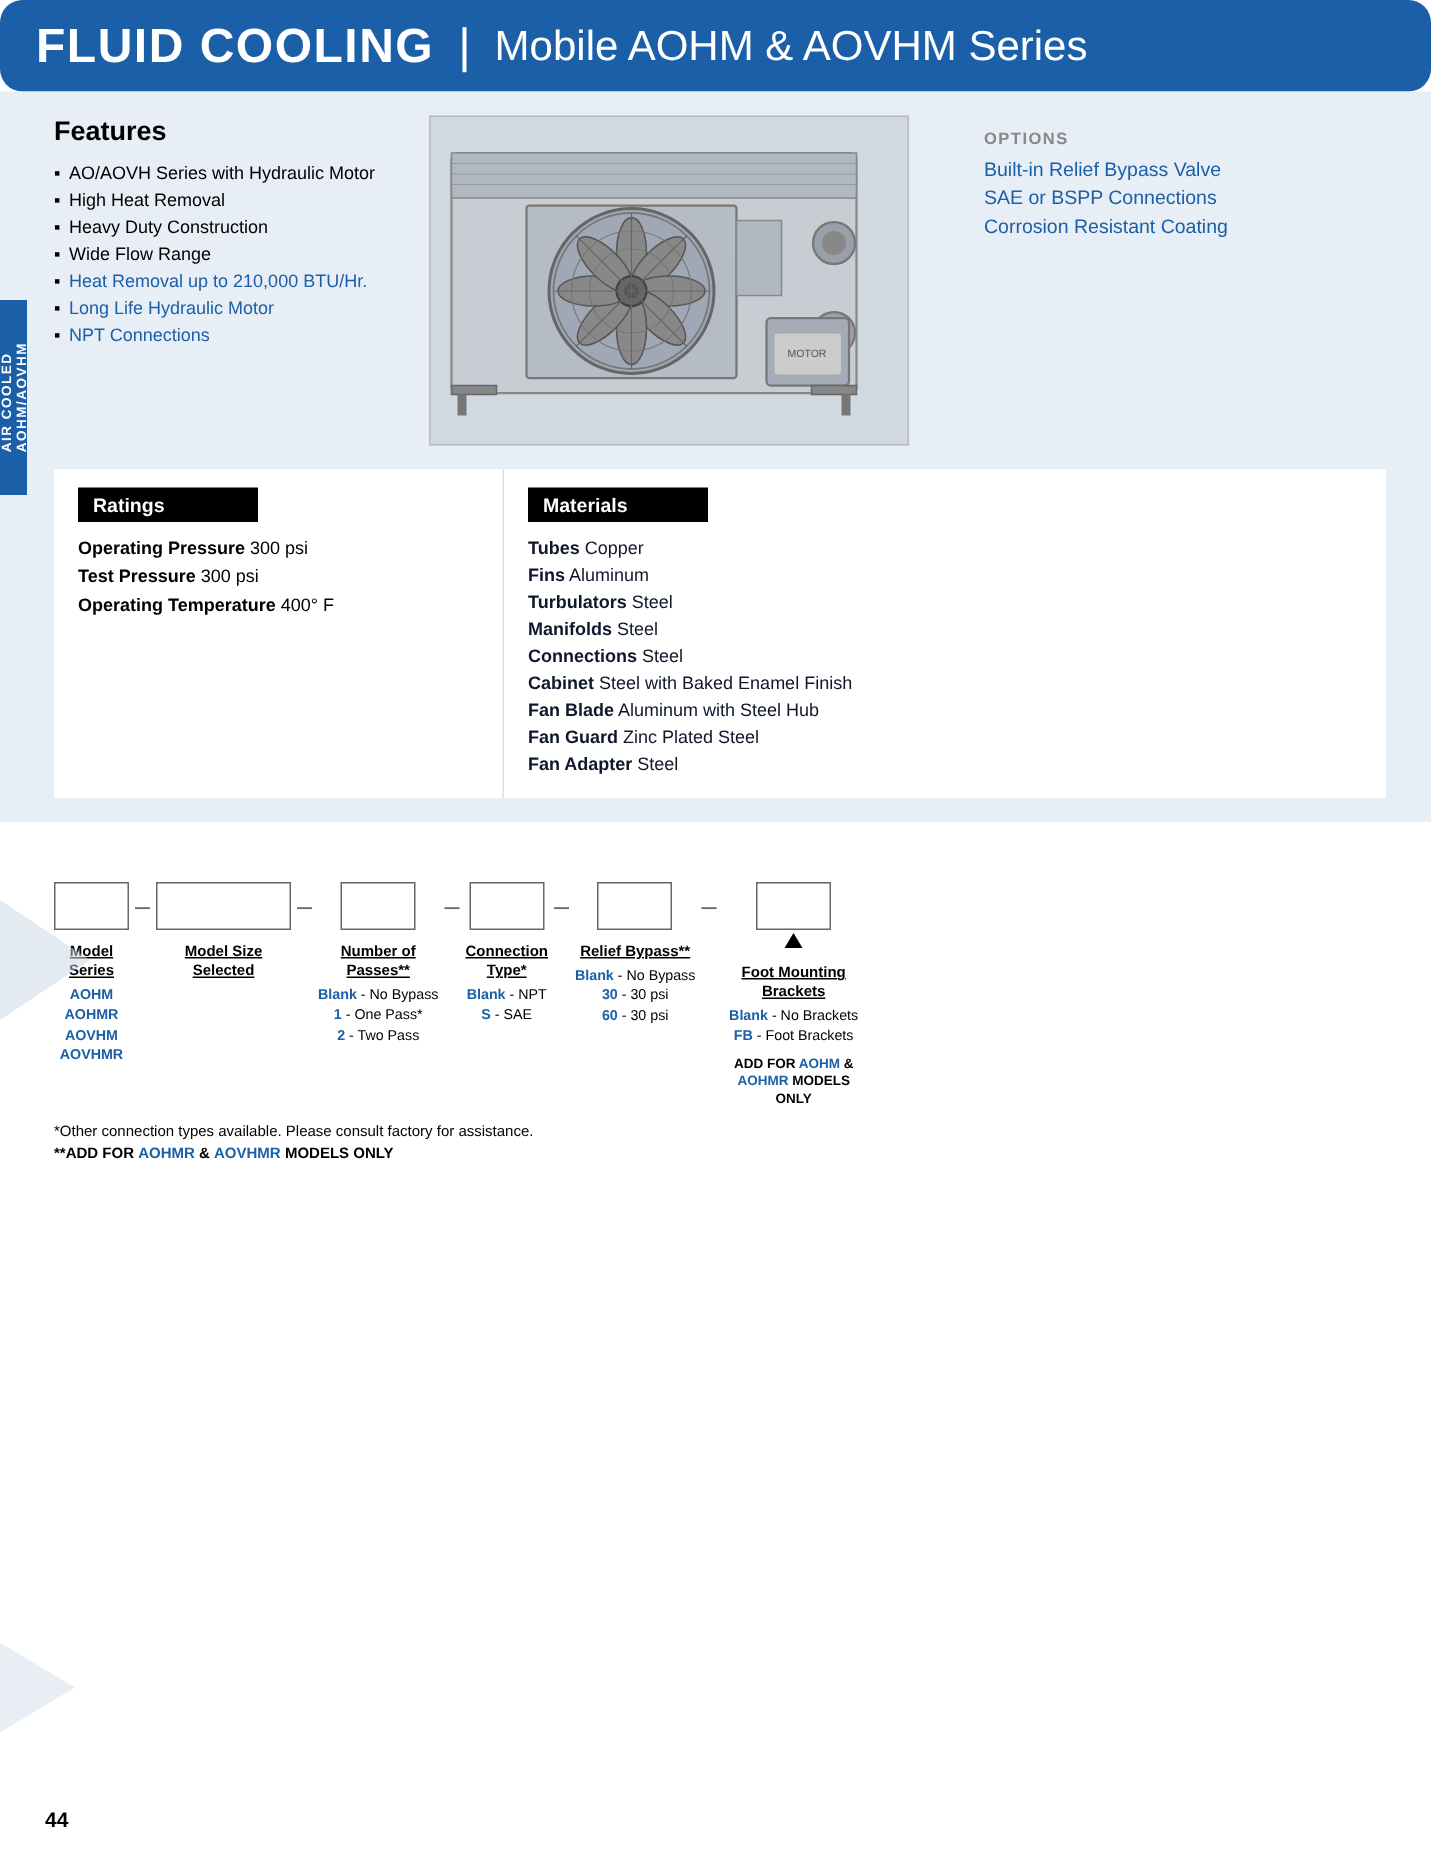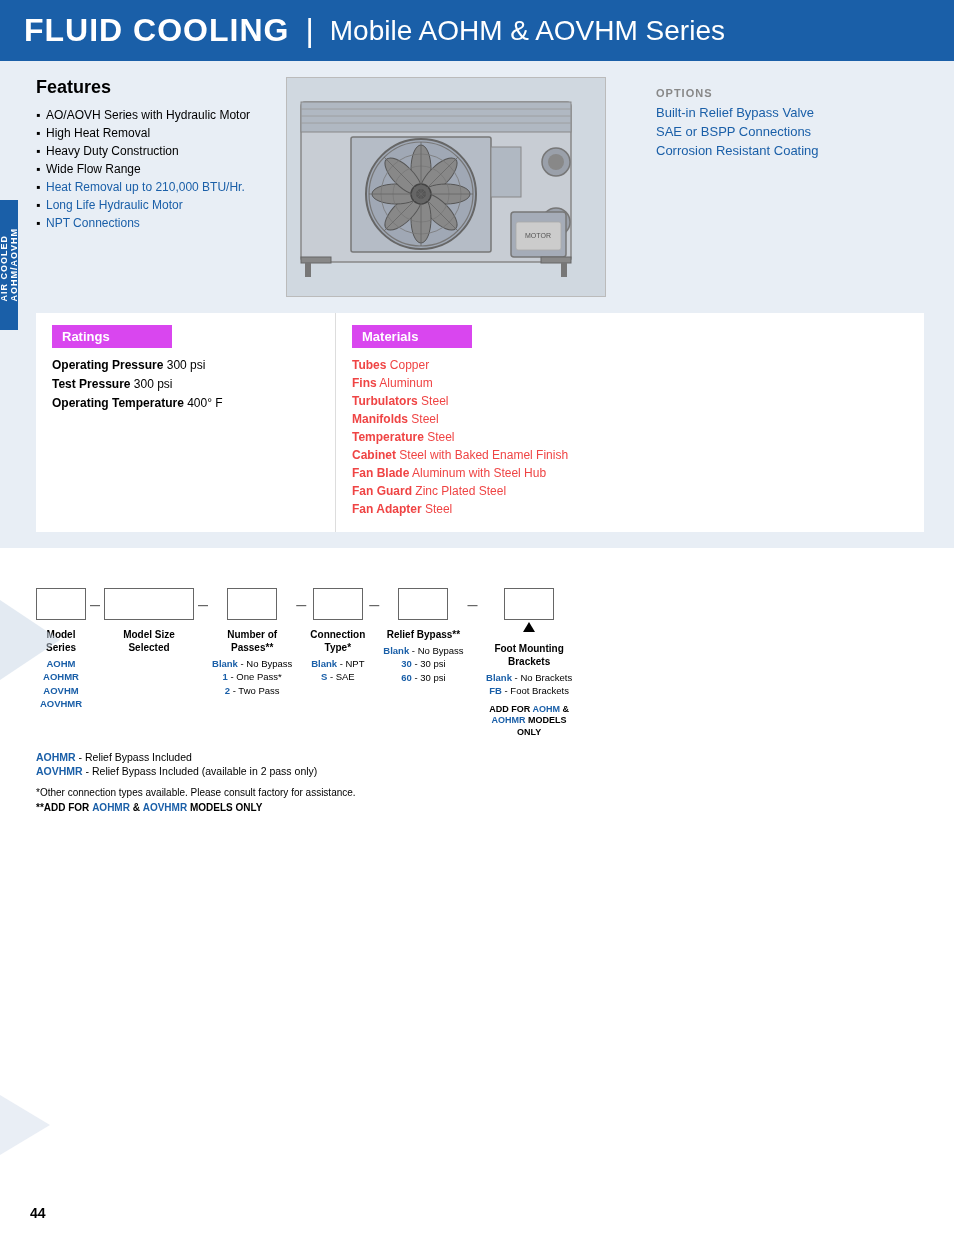--- a/index.html
+++ b/index.html
@@ -12,20 +12,21 @@
       overflow-x: hidden;
     }
 
     
     .header {
       background: #1a5fa8;
       padding: 12px 24px;
       display: flex;
       align-items: center;
       gap: 16px;
+      border-radius: 15px;
     }
     .header-fluid {
       color: #fff;
       font-size: 32px;
       font-weight: 900;
       text-transform: uppercase;
       letter-spacing: 1px;
     }
     .header-divider {
       color: #fff;
@@ -162,21 +163,21 @@
       padding: 12px 16px;
       border-right: 1px solid #ddd;
     }
     .materials-col {
       flex: 1;
       background: #fff;
       padding: 12px 16px;
     }
 
     .section-header-bar {
-      background: #d946ef;
+      background: #000000;
       color: #fff;
       font-size: 13px;
       font-weight: 900;
       padding: 4px 10px;
       margin-bottom: 10px;
       display: inline-block;
       min-width: 120px;
     }
 
     .spec-row {
@@ -184,21 +185,21 @@
       margin-bottom: 5px;
       color: #000;
     }
     .spec-row strong {
       font-weight: 900;
     }
 
     .material-row {
       font-size: 12px;
       margin-bottom: 4px;
-      color: #ef4444;
+      color: #0f172a;
     }
     .material-row strong {
       font-weight: 900;
     }
 
     
     .how-to-order-section {
       margin-top: 40px;
       padding: 0 30px 20px 36px;
       background: #fff;
@@ -247,20 +248,21 @@
       margin-top: 6px;
     }
 
     .order-label {
       margin-top: 8px;
       font-size: 10px;
       font-weight: 900;
       text-align: center;
       max-width: 90px;
       line-height: 1.3;
+      text-decoration: underline;
     }
     .order-sub {
       font-size: 9.5px;
       margin-top: 3px;
       text-align: center;
       line-height: 1.4;
       max-width: 90px;
     }
     .order-sub .blue {
       color: #1a5fa8;
@@ -459,21 +461,21 @@
         <span> 400° F</span>
       </div>
     </div>
 
     <div class="materials-col">
       <div class="section-header-bar">Materials</div>
       <div class="material-row"><strong>Tubes</strong> Copper</div>
       <div class="material-row"><strong>Fins</strong> Aluminum</div>
       <div class="material-row"><strong>Turbulators</strong> Steel</div>
       <div class="material-row"><strong>Manifolds</strong> Steel</div>
-      <div class="material-row"><strong>Temperature</strong> Steel</div>
+      <div class="material-row"><strong>Connections</strong> Steel</div>
       <div class="material-row"><strong>Cabinet</strong> Steel with Baked Enamel Finish</div>
       <div class="material-row"><strong>Fan Blade</strong> Aluminum with Steel Hub</div>
       <div class="material-row"><strong>Fan Guard</strong> Zinc Plated Steel</div>
       <div class="material-row"><strong>Fan Adapter</strong> Steel</div>
     </div>
 
   </div>
 
 </div>
 
@@ -547,30 +549,20 @@
         <span class="blue">FB</span><span class="normal"> - Foot Brackets</span>
       </div>
       <div style="margin-top:6px; font-size:9px; font-weight:900; text-align:center; max-width:95px; line-height:1.3;">
         ADD FOR <span style="color:#1a5fa8;">AOHM</span> &amp;<br>
         <span style="color:#1a5fa8;">AOHMR</span> MODELS ONLY
       </div>
     </div>
 
   </div>
 
-  <div class="notes-section">
-    <div class="note-line">
-      <span class="blue">AOHMR</span>
-      <span> - Relief Bypass Included</span>
-    </div>
-    <div class="note-line">
-      <span class="blue">AOVHMR</span>
-      <span> - Relief Bypass Included (available in 2 pass only)</span>
-    </div>
-  </div>
 
   <div class="asterisk-note">
     <span>*Other connection types available. Please consult factory for assistance.</span>
   </div>
   <div class="asterisk-note" style="margin-top:4px;">
     <span class="bold">**ADD FOR </span>
     <span class="blue bold">AOHMR</span>
     <span class="bold"> &amp; </span>
     <span class="blue bold">AOVHMR</span>
     <span class="bold"> MODELS ONLY</span>

